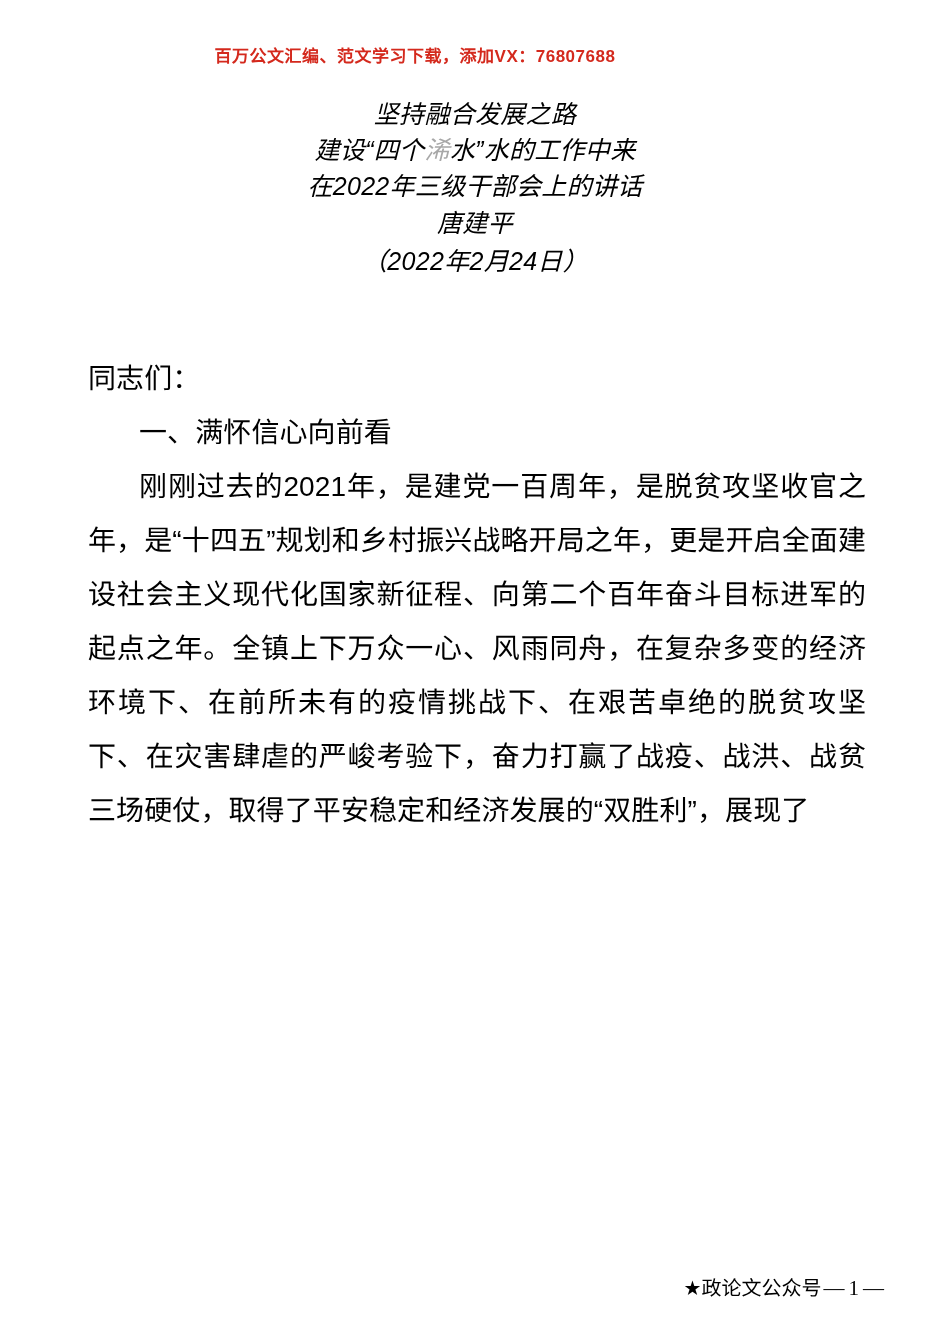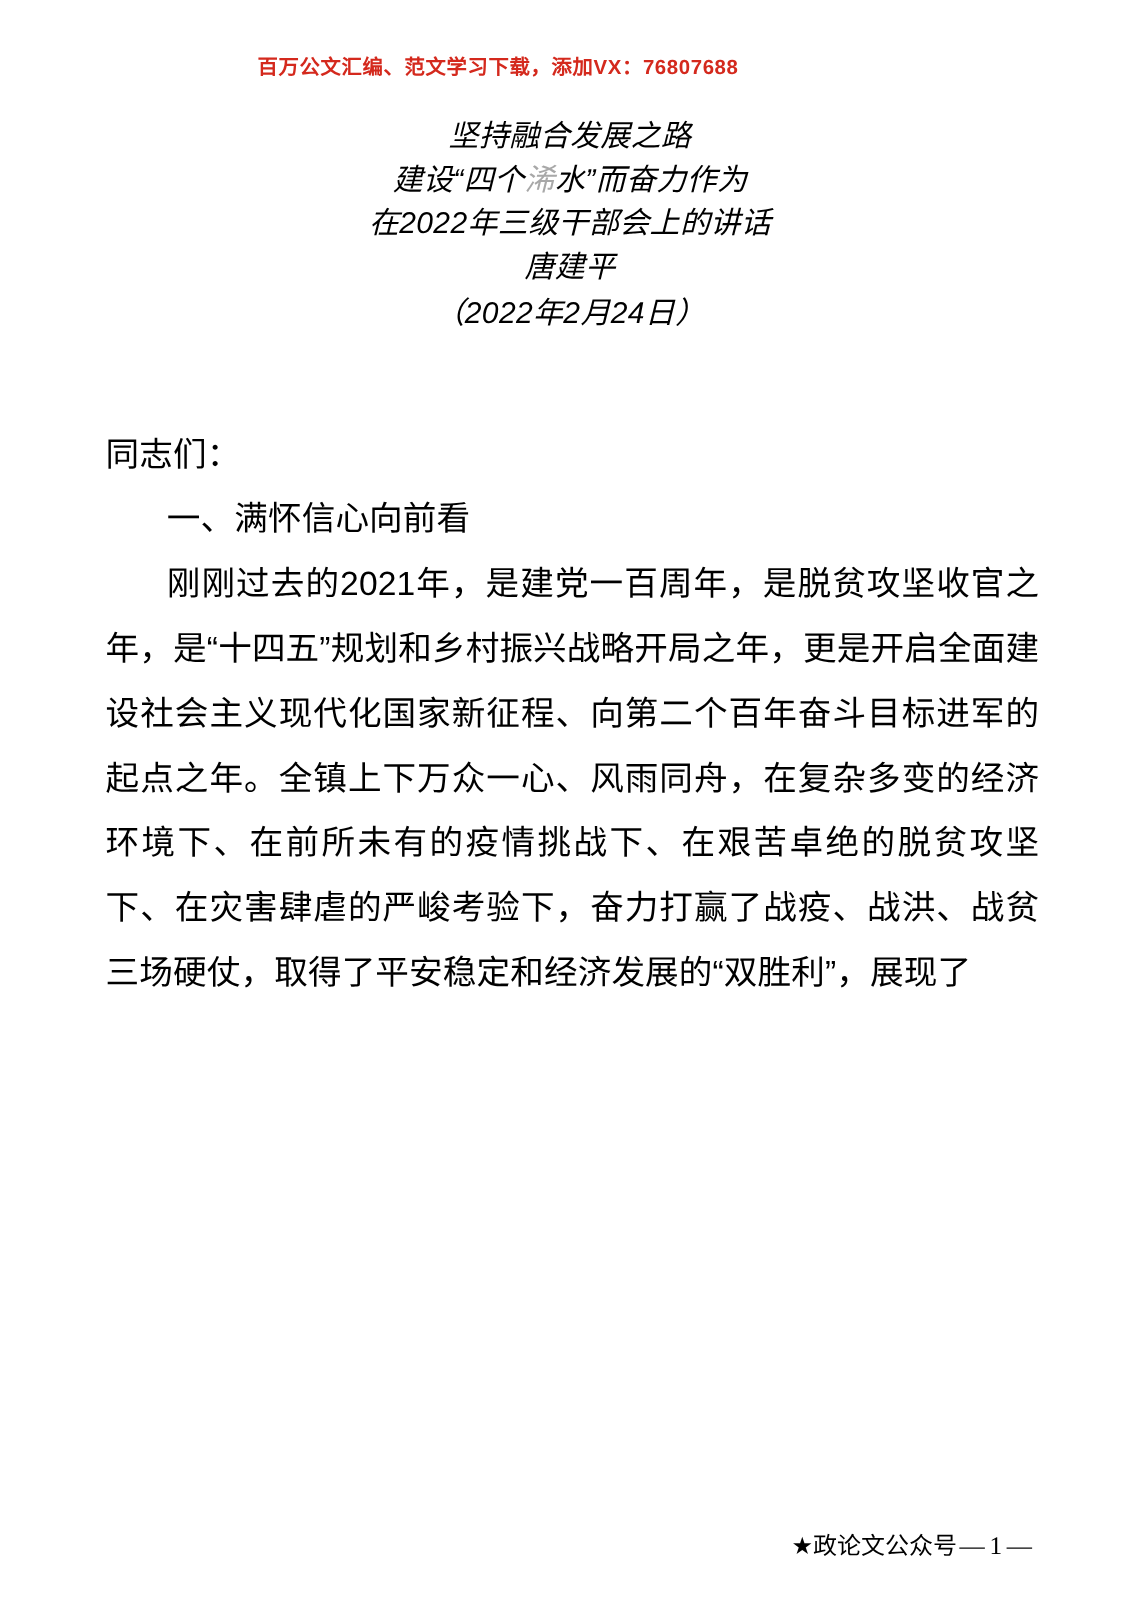--- a/index.html
+++ b/index.html
@@ -91,21 +91,21 @@
     color: #a8a8a8;
   }
 
   
   .footer {
     position: absolute;
     left: 0;
     top: 1272px;
     width: 950px;
     text-align: right;
-    padding-right: 88px;
+    padding-right: 64px;
     box-sizing: border-box;
     font-size: 21px;
     line-height: 32px;
     color: #000000;
     white-space: nowrap;
   }
   .footer .mark {
     font-size: 20px;
   }
   .footer .pageno {
@@ -116,21 +116,21 @@
 </style>
 </head>
 <body>
 
 <div class="page">
 
   <div class="promo-banner">百万公文汇编、范文学习下载，添加VX：76807688</div>
 
   <div class="title-block">
     <div class="title-line">坚持融合发展之路</div>
-    <div class="title-line"><span>建设“四个</span><span class="redact">浠</span><span>水”而奋力作为</span></div>
+    <div class="title-line"><span>建设“四个</span><span class="redact">浠</span><span>水”水的工作中来</span></div>
     <div class="title-line">在2022年三级干部会上的讲话</div>
     <div class="title-line author">唐建平</div>
     <div class="title-line date">（2022年2月24日）</div>
   </div>
 
   <div class="body-block">
 
     <p class="para salutation">同志们：</p>
 
 

